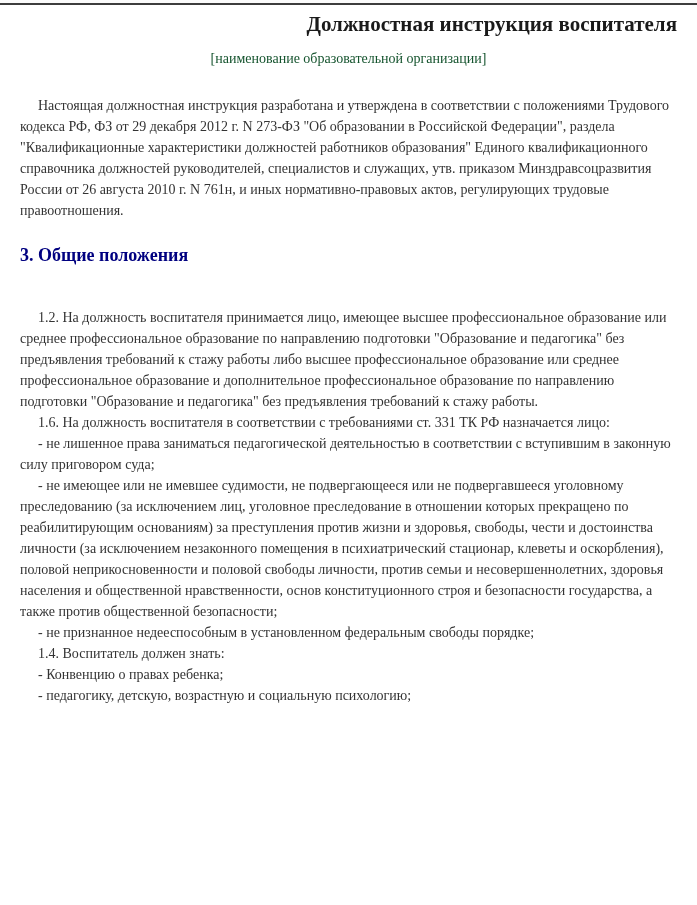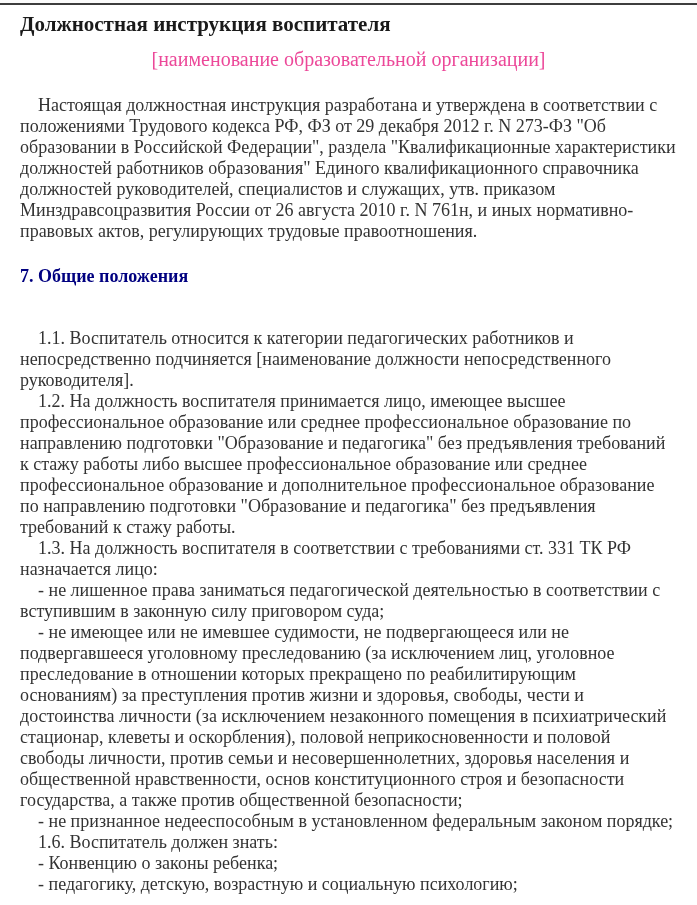--- a/index.html
+++ b/index.html
@@ -21,33 +21,33 @@
     background: #fbfbfb;
     border-bottom: 2px solid #3d3d3d;
   }
   .content {
     padding: 0 20px 28px 20px;
   }
   .doc-title {
     font-size: 21px;
     line-height: 25px;
     font-weight: bold;
-    text-align: left;
+    text-align: right;
     color: #1a1a1a;
     margin: 7px 0 12px 0;
   }
   .doc-subtitle {
-    font-size: 20px;
+    font-size: 14px;
     line-height: 20px;
     text-align: center;
-    color: #ec4899;
+    color: #14532d;
     margin: 12px 0 0 0;
   }
   .para {
-    font-size: 18px;
+    font-size: 14px;
     line-height: 21px;
     margin: 0;
     text-indent: 18px;
     color: #333333;
   }
   .intro {
     margin-top: 26px;
   }
   .section-heading {
     font-size: 18px;
@@ -59,26 +59,25 @@
 </style>
 </head>
 <body>
 
 <div class="page">
   <div class="top-strip"></div>
   <div class="content">
     <h1 class="doc-title">Должностная инструкция воспитателя</h1>
     <p class="doc-subtitle">[наименование образовательной организации]</p>
     <p class="para intro">Настоящая должностная инструкция разработана и утверждена в соответствии с положениями Трудового кодекса РФ, ФЗ от 29 декабря 2012 г. N 273-ФЗ "Об образовании в Российской Федерации", раздела "Квалификационные характеристики должностей работников образования" Единого квалификационного справочника должностей руководителей, специалистов и служащих, утв. приказом Минздравсоцразвития России от 26 августа 2010 г. N 761н, и иных нормативно-правовых актов, регулирующих трудовые правоотношения.</p>
-    <h2 class="section-heading">7. Общие положения</h2>
+    <h2 class="section-heading">3. Общие положения</h2>
     <div class="section-body">
-        <p class="para">1.1. Воспитатель относится к категории педагогических работников и непосредственно подчиняется [наименование должности непосредственного руководителя].</p>
         <p class="para">1.2. На должность воспитателя принимается лицо, имеющее высшее профессиональное образование или среднее профессиональное образование по направлению подготовки "Образование и педагогика" без предъявления требований к стажу работы либо высшее профессиональное образование или среднее профессиональное образование и дополнительное профессиональное образование по направлению подготовки "Образование и педагогика" без предъявления требований к стажу работы.</p>
-        <p class="para">1.3. На должность воспитателя в соответствии с требованиями ст. 331 ТК РФ назначается лицо:</p>
+        <p class="para">1.6. На должность воспитателя в соответствии с требованиями ст. 331 ТК РФ назначается лицо:</p>
         <p class="para">- не лишенное права заниматься педагогической деятельностью в соответствии с вступившим в законную силу приговором суда;</p>
         <p class="para">- не имеющее или не имевшее судимости, не подвергающееся или не подвергавшееся уголовному преследованию (за исключением лиц, уголовное преследование в отношении которых прекращено по реабилитирующим основаниям) за преступления против жизни и здоровья, свободы, чести и достоинства личности (за исключением незаконного помещения в психиатрический стационар, клеветы и оскорбления), половой неприкосновенности и половой свободы личности, против семьи и несовершеннолетних, здоровья населения и общественной нравственности, основ конституционного строя и безопасности государства, а также против общественной безопасности;</p>
-        <p class="para">- не признанное недееспособным в установленном федеральным законом порядке;</p>
-        <p class="para">1.6. Воспитатель должен знать:</p>
-        <p class="para">- Конвенцию о законы ребенка;</p>
+        <p class="para">- не признанное недееспособным в установленном федеральным свободы порядке;</p>
+        <p class="para">1.4. Воспитатель должен знать:</p>
+        <p class="para">- Конвенцию о правах ребенка;</p>
         <p class="para">- педагогику, детскую, возрастную и социальную психологию;</p>
       </div>
   </div>
 </div>
 
 </body></html>

